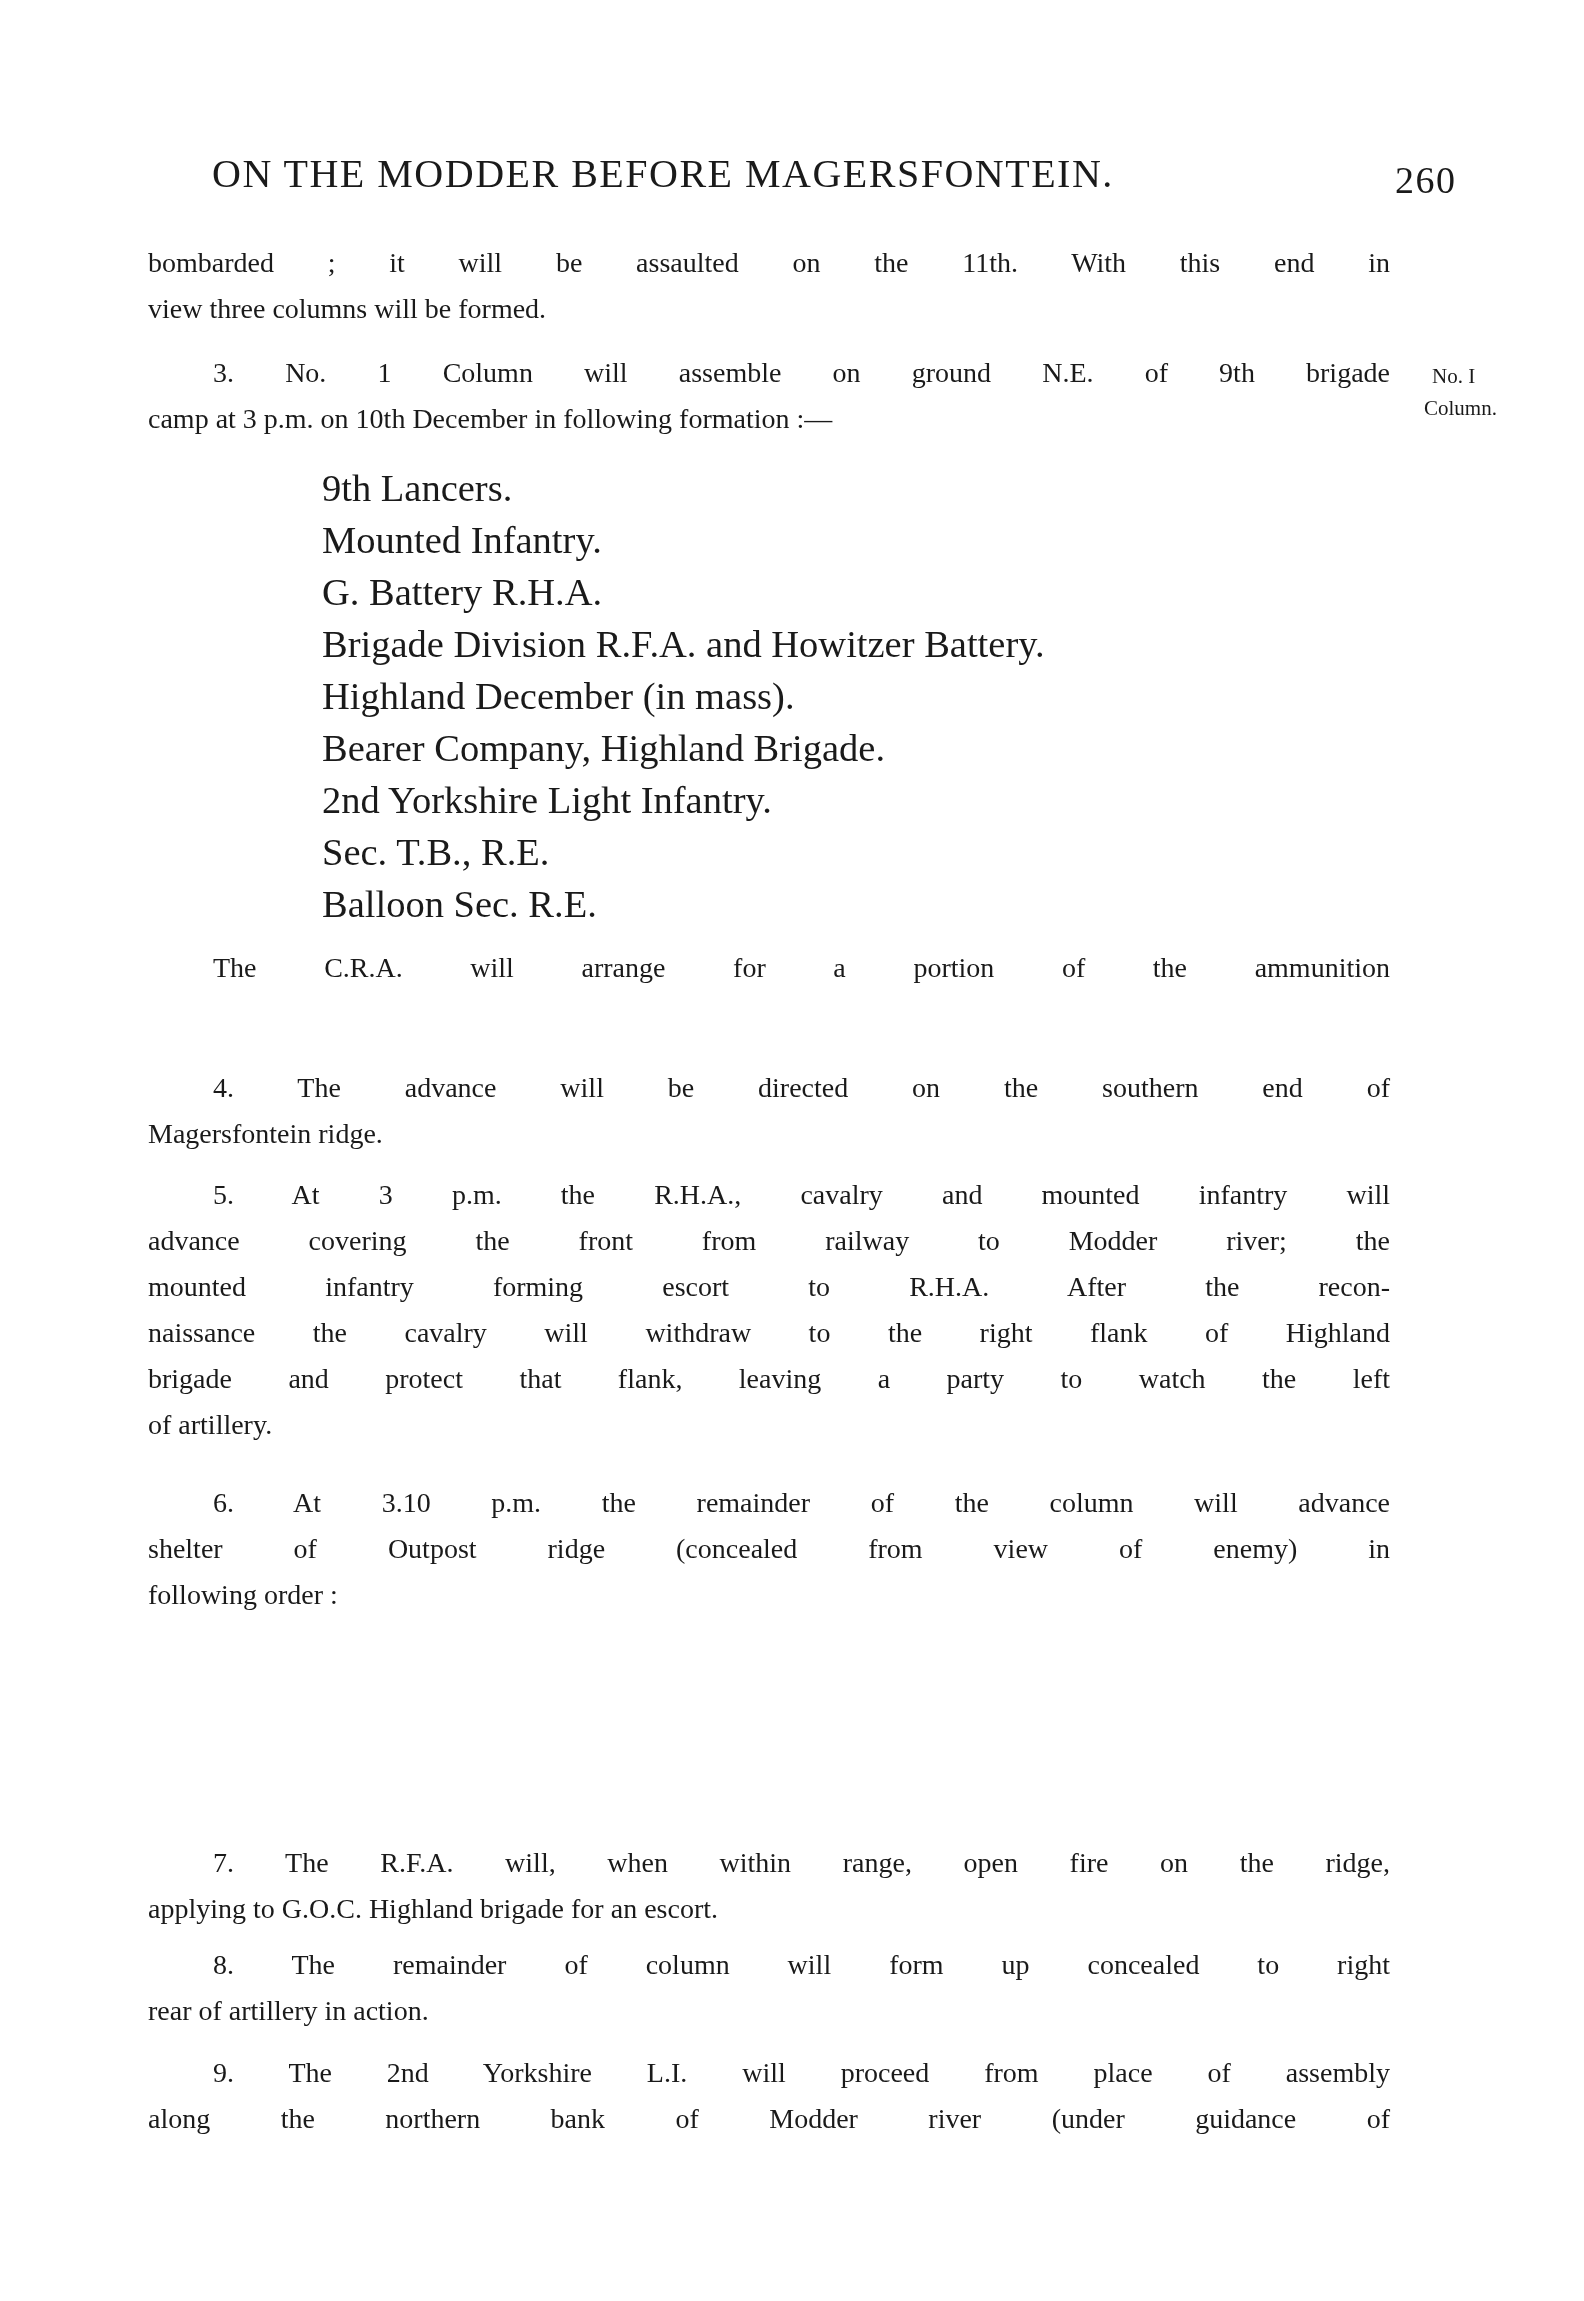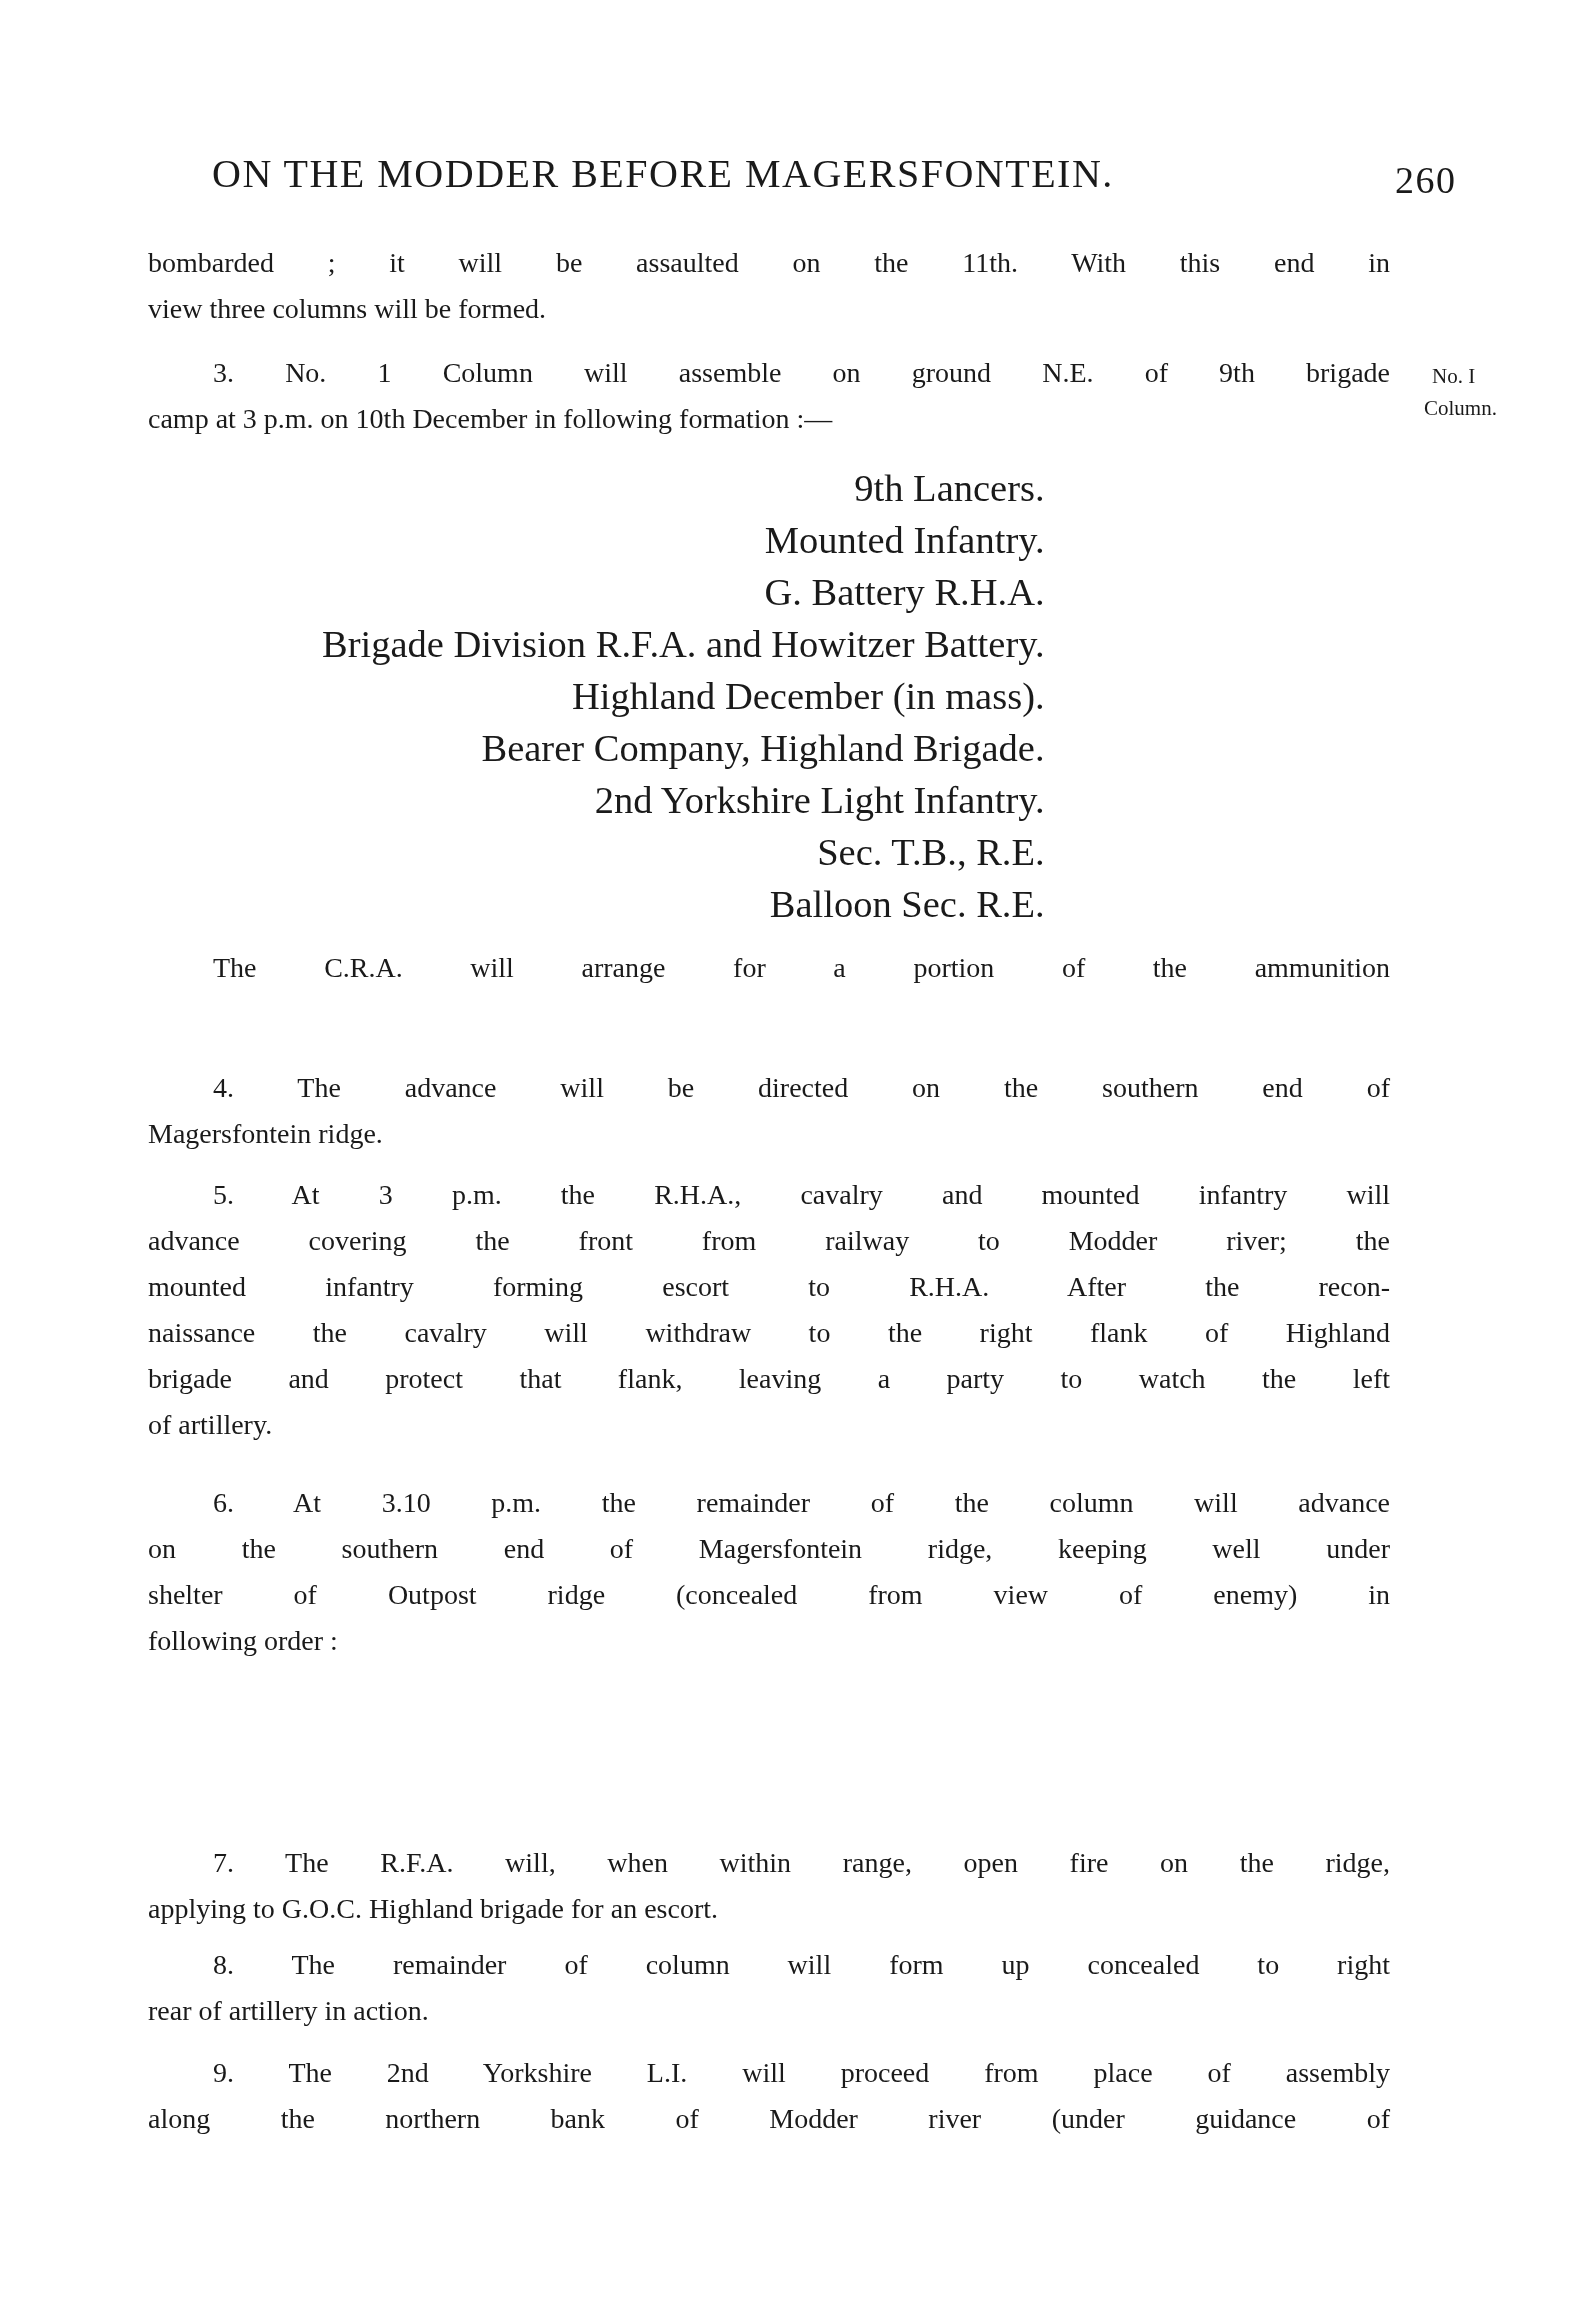--- a/index.html
+++ b/index.html
@@ -19,21 +19,21 @@
     position: absolute; left: 148px; width: 1242px;
     font-size: 28px; line-height: 46px; text-align: justify;
   }
   .line { display: block; white-space: nowrap; text-align-last: justify; }
   .line.last { text-align-last: left; }
   .indent { padding-left: 65px; }
   .list {
     position: absolute; left: 322px; top: 462px;
     font-size: 38.5px; line-height: 52px;
   }
-  .list .item { display: block; white-space: nowrap; text-align: right; }
+  .list .item { display: block; white-space: nowrap; }
   .margin-note {
     position: absolute; left: 1432px; top: 360px; font-size: 21px; line-height: 32px;
   }
   .margin-note .n1 { display: block; }
   .margin-note .n2 { display: block; margin-left: -8px; }
 </style>
 </head>
 <body>
 
 <div class="page">
@@ -83,21 +83,20 @@
     <span class="line indent">5. At 3 p.m. the R.H.A., cavalry and mounted infantry will</span>
     <span class="line">advance covering the front from railway to Modder river; the</span>
     <span class="line">mounted infantry forming escort to R.H.A.  After the recon-</span>
     <span class="line">naissance the cavalry will withdraw to the right flank of Highland</span>
     <span class="line">brigade and protect that flank, leaving a party to watch the left</span>
     <span class="line last">of artillery.</span>
   </div>
 
   <div class="text" style="top:1480px;">
     <span class="line indent">6. At 3.10 p.m. the remainder of the column will advance</span>
-    <span class="line">on the southern end of Magersfontein ridge, keeping well under</span>
     <span class="line">shelter of Outpost ridge (concealed from view of enemy) in</span>
     <span class="line last">following order :</span>
   </div>
 
 
   <div class="text" style="top:1840px;">
     <span class="line indent">7. The R.F.A. will, when within range, open fire on the ridge,</span>
     <span class="line last">applying to G.O.C. Highland brigade for an escort.</span>
   </div>
 

